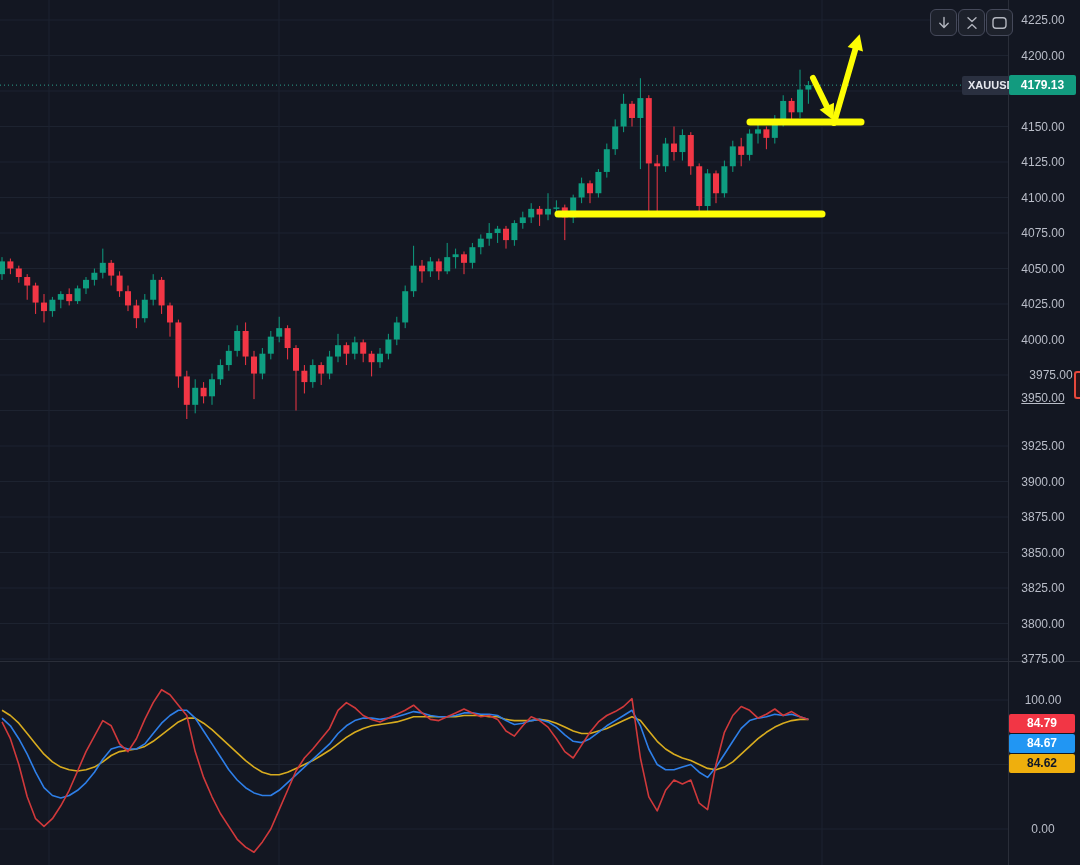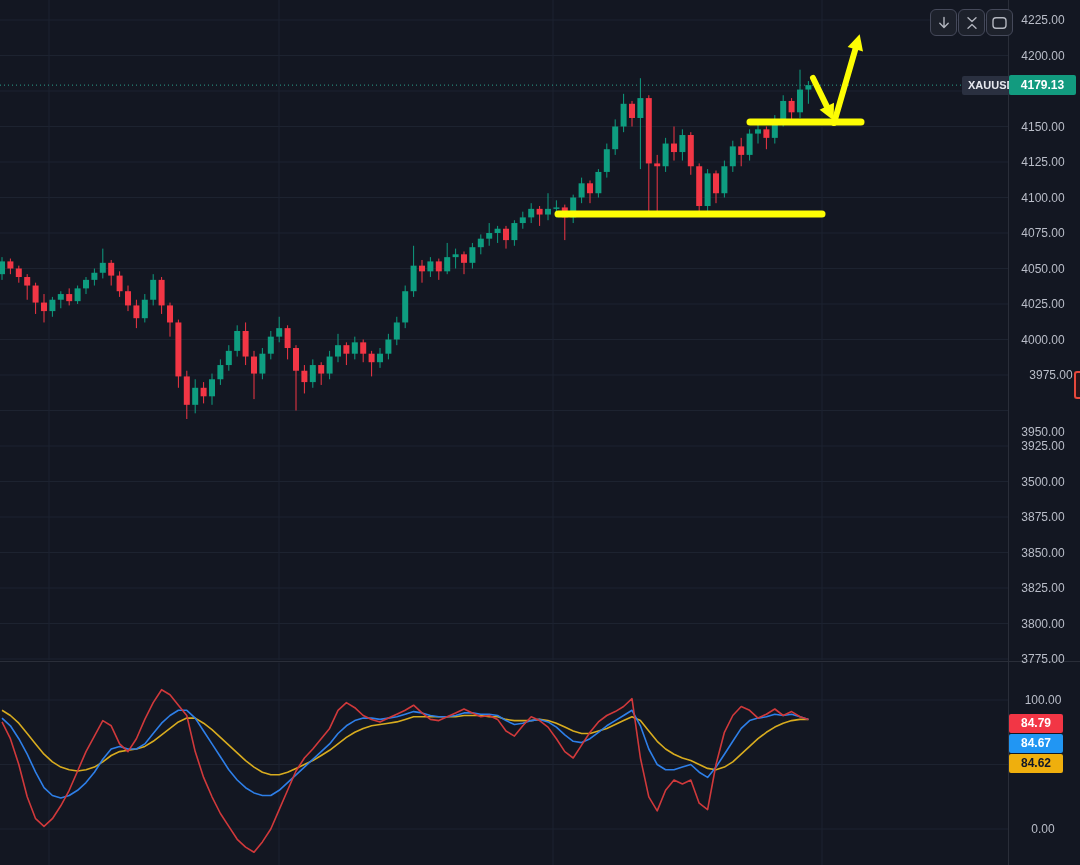--- a/index.html
+++ b/index.html
@@ -6,21 +6,21 @@
   body{width:1080px;height:865px;overflow:hidden;font-family:"Liberation Sans",sans-serif;}
   #app{position:relative;width:1080px;height:865px;background:#131722;}
   #chart-svg{position:absolute;left:0;top:0;}
   .title{position:absolute;left:284px;top:36px;font-size:31px;font-weight:700;color:#fcfc06;letter-spacing:2px;white-space:nowrap;}
   .tbtn{position:absolute;top:9px;width:27px;height:27px;background:#1d212b;border:1px solid #45495a;border-radius:6px;display:flex;align-items:center;justify-content:center;box-sizing:border-box;cursor:pointer;padding:0;}
   .tbtn svg{display:block;}
   .tick{position:absolute;left:1008px;width:70px;text-align:center;font-size:12px;color:#b9bdc8;height:16px;line-height:16px;z-index:2;}
   .tag{position:absolute;border-radius:2px;text-align:center;font-size:12px;font-weight:700;z-index:5;box-sizing:border-box;}
   .symbol-tag{position:absolute;left:962px;top:76px;height:19px;line-height:19px;padding:0 6px;background:#2a3040;color:#e6e8ee;font-size:11px;font-weight:700;border-radius:2px;z-index:5;}
   .price-tag{left:1009px;top:75px;width:67px;height:20px;line-height:20px;color:#fff;}
-  .osc-tag{left:1009px;width:54px;height:19px;line-height:19px;}
+  .osc-tag{left:1009px;width:66px;height:19px;line-height:19px;}
   .edge-marker{position:absolute;left:1074px;top:371px;width:5px;height:24px;background:#2b151a;border:2px solid #e8483c;border-radius:3px 0 0 3px;border-right:none;z-index:4;}
 </style>
 </head>
 <body>
 
 <div id="app">
   <svg id="chart-svg" width="1080" height="865">
       <g>
         <line x1="0" y1="20" x2="1008" y2="20" stroke="#1d2330" stroke-width="1"></line>
         <line x1="0" y1="55.5" x2="1008" y2="55.5" stroke="#1d2330" stroke-width="1"></line>
@@ -289,23 +289,23 @@
     <div class="tick" style="top: 47.5px;">4200.00</div>
     <div class="tick" style="top: 83px;">4175.00</div>
     <div class="tick" style="top: 118.5px;">4150.00</div>
     <div class="tick" style="top: 154px; text-align: center;">4125.00</div>
     <div class="tick" style="top: 189.5px;">4100.00</div>
     <div class="tick" style="top: 225px;">4075.00</div>
     <div class="tick" style="top: 260.5px;">4050.00</div>
     <div class="tick" style="top: 296px;">4025.00</div>
     <div class="tick" style="top: 331.5px;">4000.00</div>
     <div class="tick" style="top: 367px; padding-left: 8px;">3975.00</div>
-    <div class="tick" style="top: 424px;">3950.00</div>
+    <div class="tick" style="top: 390px; text-decoration: underline;">3950.00</div>
     <div class="tick" style="top: 438px;">3925.00</div>
-    <div class="tick" style="top: 473.5px;">3500.00</div>
+    <div class="tick" style="top: 473.5px;">3900.00</div>
     <div class="tick" style="top: 509px;">3875.00</div>
     <div class="tick" style="top: 544.5px;">3850.00</div>
     <div class="tick" style="top: 580px;">3825.00</div>
     <div class="tick" style="top: 615.5px;">3800.00</div>
     <div class="tick" style="top: 651px;">3775.00</div>
     <div class="tick" style="top: 692px;">100.00</div>
     <div class="tick" style="top: 756.5px;">50.00</div>
     <div class="tick" style="top: 821px;">0.00</div>
     <div class="tag price-tag" id="price-tag" style="background: rgb(18, 155, 127);">4179.13</div>
 

